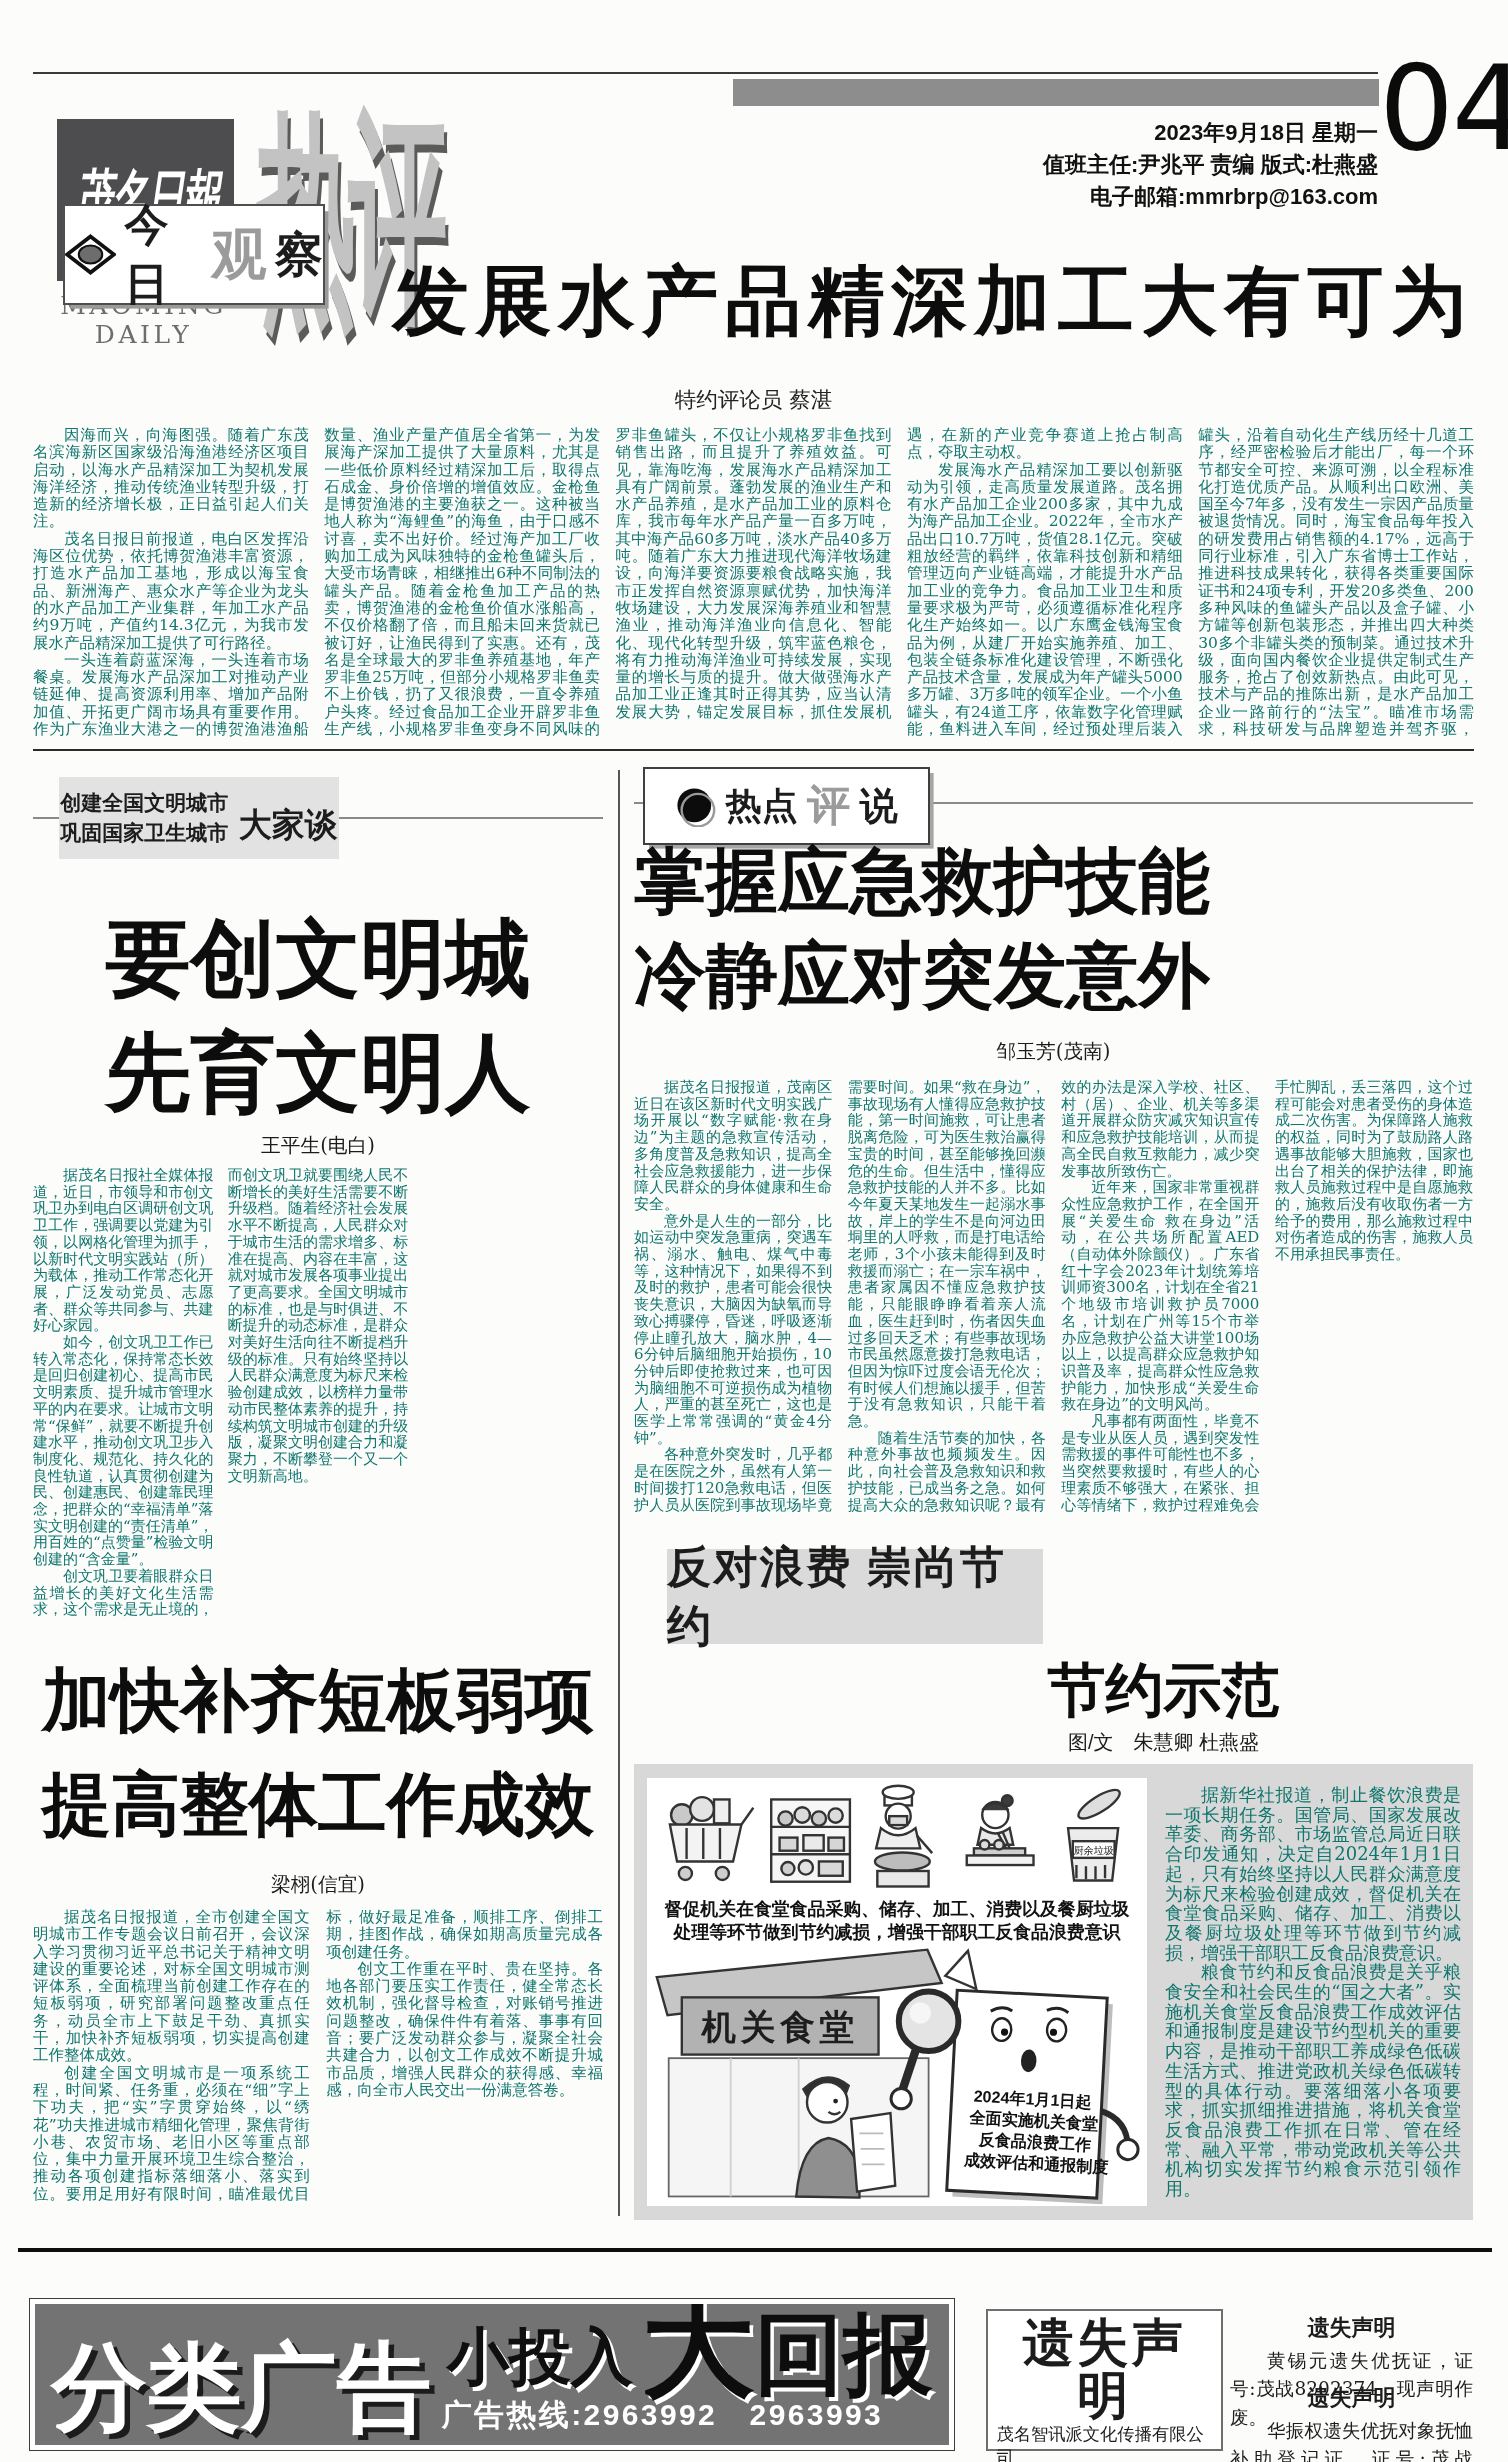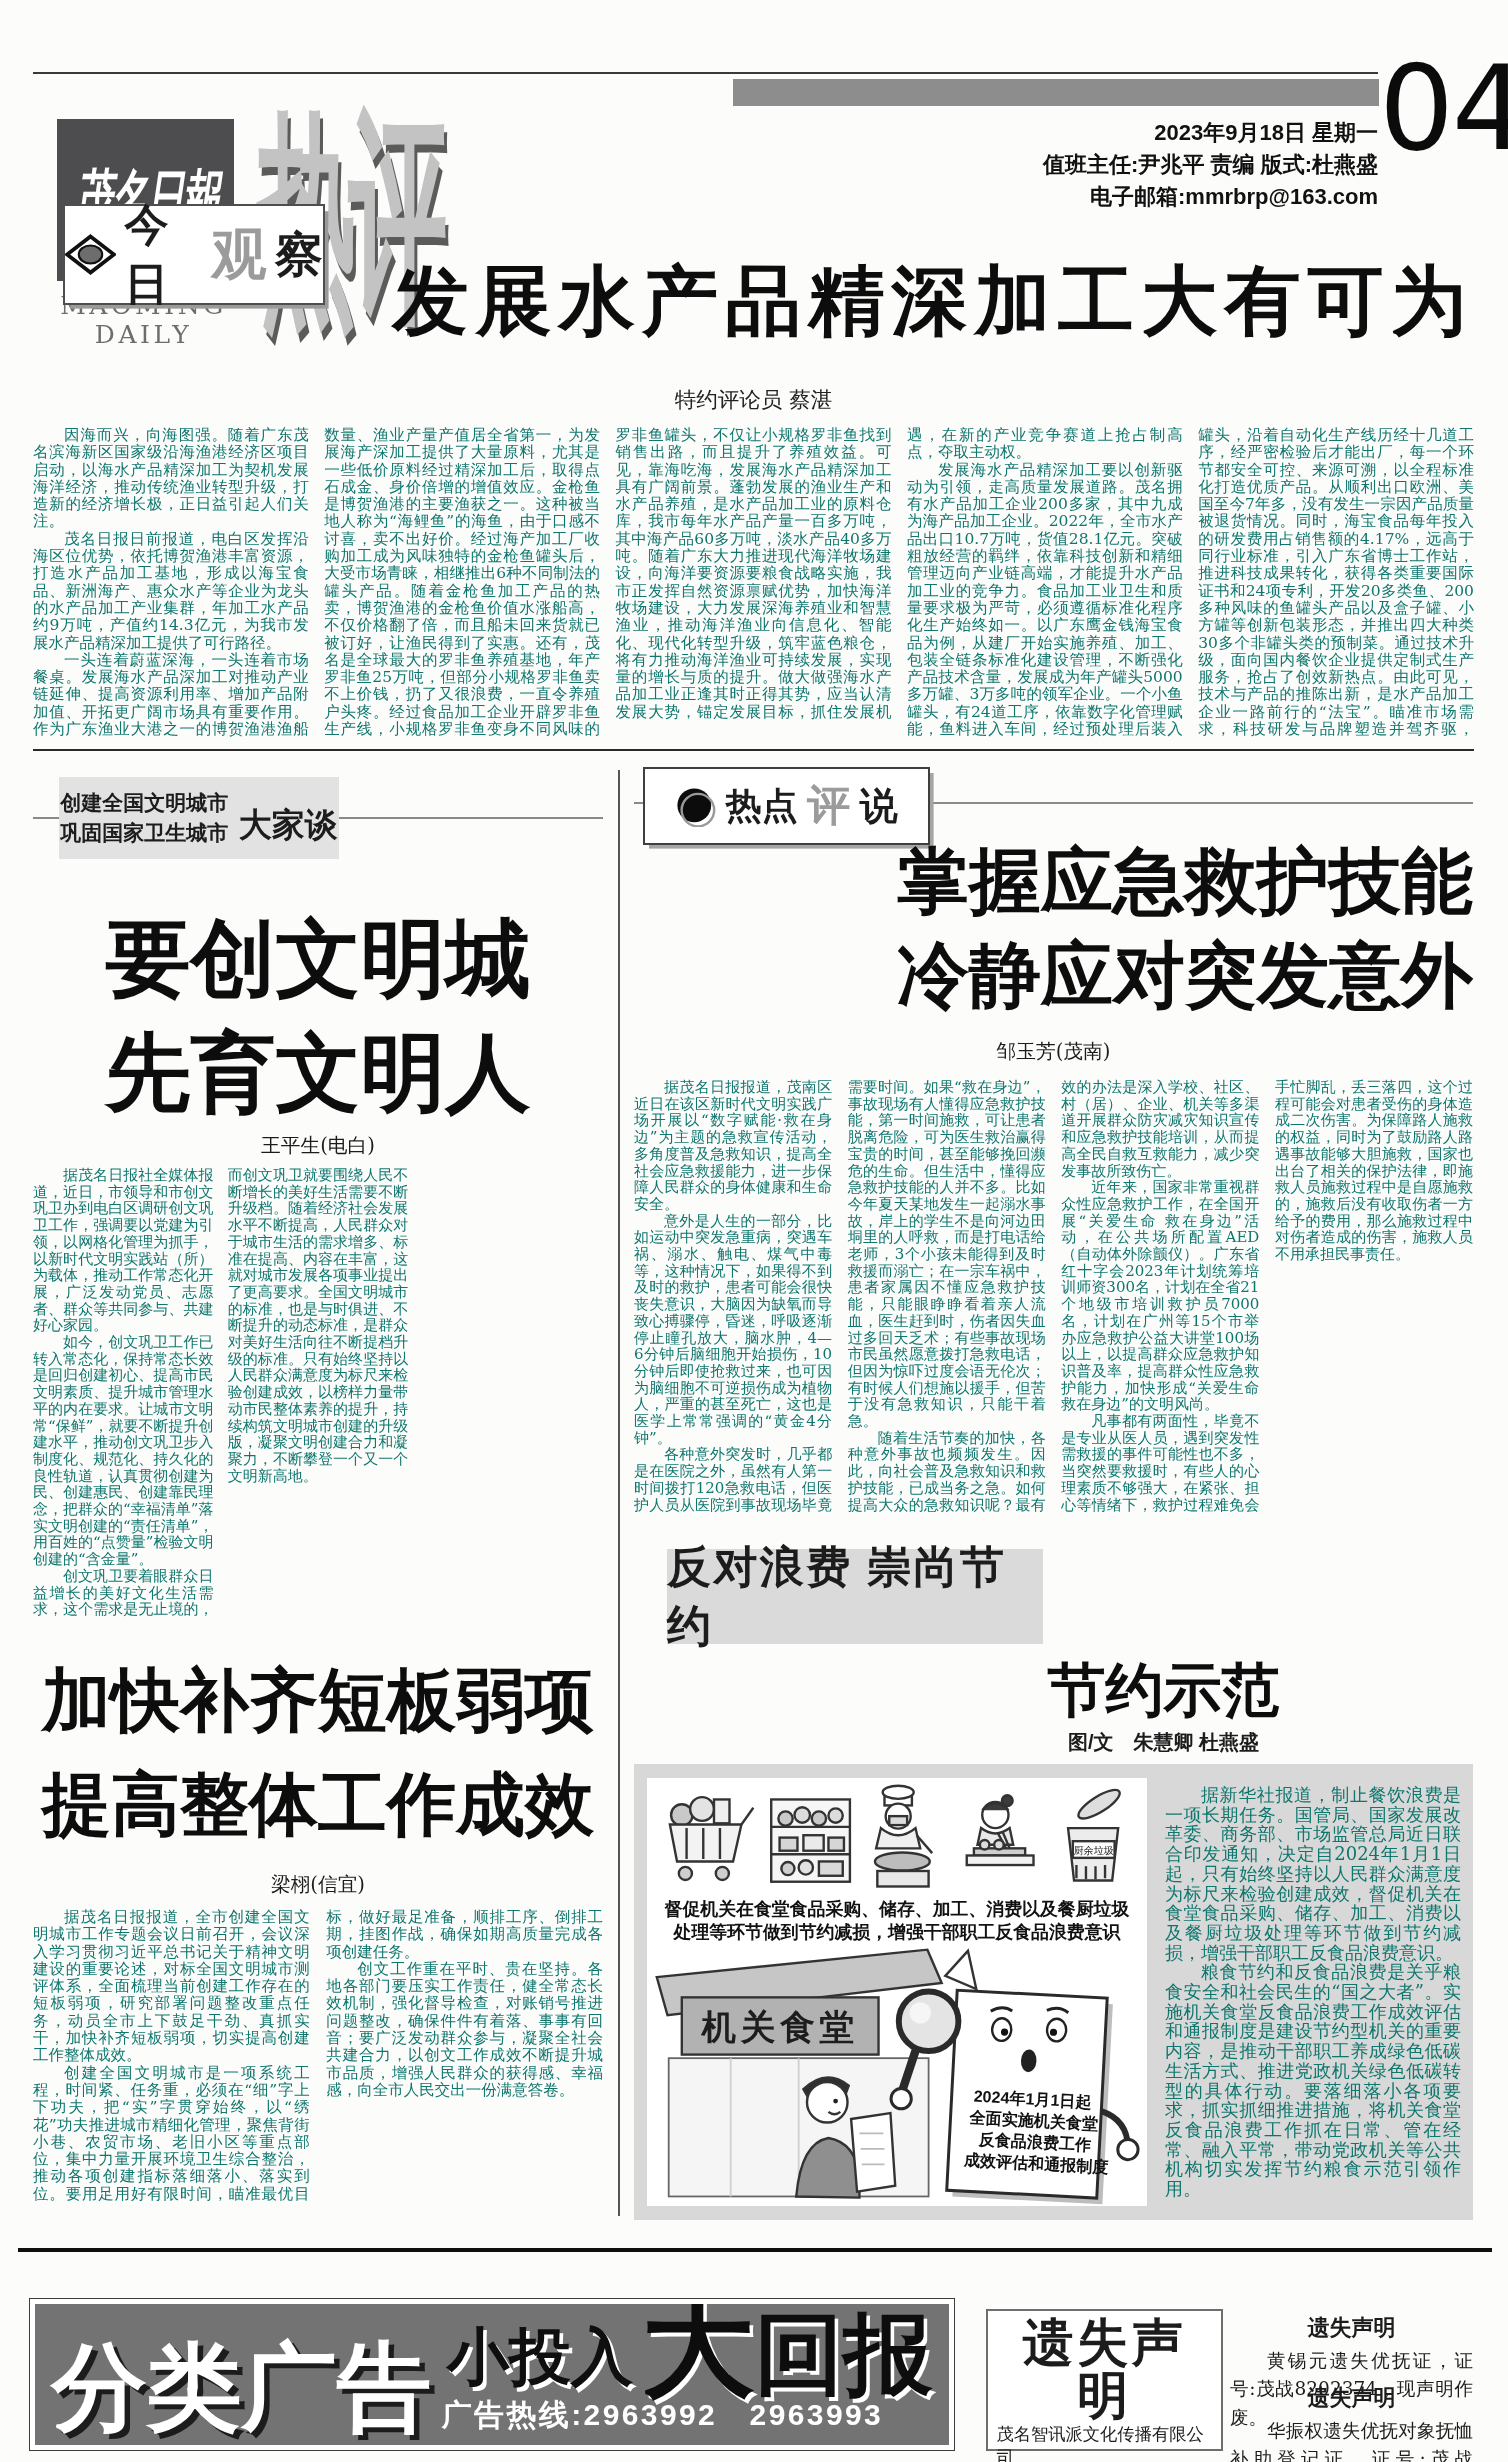--- a/index.html
+++ b/index.html
@@ -35,39 +35,39 @@
   .talk-badge{left:59px;top:777px;width:280px;height:82px;background:#e2e2e2;display:flex;align-items:center;justify-content:center;gap:10.7px;z-index:1;}
   .talk-badge .lines{font-weight:900;font-size:21px;line-height:1.45;white-space:nowrap;}
   .talk-badge .tag{font-size:33px;font-weight:900;padding-top:15.5px;}
   
   .main-headline{left:257px;top:251px;width:1217px;text-align:right;font-size:76px;font-weight:900;letter-spacing:7.2px;white-space:nowrap;color:#0d0d0d;}
   .main-byline{left:33px;top:385px;width:1441px;text-align:center;font-size:21.5px;color:#222;}
   .talk-headline{left:33px;top:902px;width:570px;text-align:center;font-size:85px;font-weight:900;line-height:1.34;color:#0d0d0d;}
   .talk-byline{left:33px;top:1132px;width:570px;text-align:center;font-size:19.7px;}
   .short-headline{left:33px;top:1648px;width:570px;text-align:center;font-size:69px;font-weight:900;line-height:1.5;color:#0d0d0d;}
   .short-byline{left:33px;top:1871px;width:570px;text-align:center;font-size:19.7px;}
-  .rescue-headline{left:634px;top:834px;width:839px;text-align:right;font-size:72px;font-weight:900;line-height:1.3;color:#0d0d0d;}
+  .rescue-headline{left:634px;top:834px;width:839px;text-align:left;font-size:72px;font-weight:900;line-height:1.3;color:#0d0d0d;}
   .rescue-byline{left:634px;top:1038px;width:839px;text-align:center;font-size:19.7px;}
   
   .body-text{text-align:justify;color:#0f766e;overflow:hidden;column-fill:auto;}
   .body-text p{margin:0;text-indent:2em;}
   .main-body{left:33px;top:427px;width:1441px;height:314px;column-count:5;column-gap:15.5px;font-size:15.5px;line-height:17.3px;}
   .talk-body{left:33px;top:1167px;width:570px;height:461px;column-count:3;column-gap:14.3px;font-size:15px;line-height:16.7px;}
   .short-body{left:33px;top:1909px;width:570px;height:301px;column-count:2;column-gap:16.7px;font-size:15.5px;line-height:17.3px;}
   .rescue-body{left:634px;top:1079px;width:839px;height:447px;column-count:4;column-gap:15.5px;font-size:15px;line-height:16.7px;}
   .thrift-text{left:1165px;top:1785px;width:296px;height:421px;font-size:18px;line-height:19.7px;}
   
   .mid-rule{left:33px;top:749px;width:1441px;height:2.4px;}
   .vert-rule{left:618px;top:770px;width:1.8px;height:1446px;background:#555;}
   .bottom-rule{left:18px;top:2248px;width:1474px;height:3.6px;background:#0f0f0f;}
   
   .thrift-banner{left:667px;top:1549px;width:376px;height:95px;background:#dadada;display:flex;align-items:center;justify-content:center;
       font-size:44px;font-weight:900;letter-spacing:2.4px;}
   .thrift-headline{left:853px;top:1652px;width:621px;text-align:center;font-size:58px;font-weight:900;color:#0d0d0d;}
-  .thrift-credit{left:853px;top:1729px;width:621px;text-align:center;font-size:20px;font-weight:bold;}
+  .thrift-credit{left:853px;top:1729px;width:621px;text-align:center;font-size:20px;font-weight:normal;}
   .thrift-panel{left:634px;top:1764px;width:839px;height:456px;background:#d8d8d8;}
   .comic{left:647px;top:1778px;width:500px;height:428px;background:#fff;}
   
   .ad-box{left:29px;top:2298px;width:926px;height:153px;border:1.8px solid #3c3c3c;background:#fff;padding:4.8px;box-sizing:border-box;}
   .ad-inner{position:relative;width:100%;height:100%;background:#737373;display:flex;align-items:flex-end;padding:0 16.7px;box-sizing:border-box;overflow:hidden;}
   .ad-title{font-size:95px;font-weight:900;color:#fff;text-shadow:5.4px 5.4px 0 #1c1c1c;line-height:1;margin-bottom:10.7px;white-space:nowrap;}
   .ad-small{font-size:62px;font-weight:900;color:#0f0f0f;text-shadow:3.6px 3.6px 0 #fff;line-height:1;margin:0 8.4px 57px 15.5px;white-space:nowrap;}
   .ad-big{font-size:89px;font-weight:900;color:#0d0d0d;text-shadow:3.6px 3.6px 0 #fff;line-height:1;margin-bottom:42px;white-space:nowrap;}
   .ad-big::first-letter{font-size:113px;}
   .ad-hotline{position:absolute;right:66px;bottom:9.5px;color:#fff;font-size:30px;font-weight:bold;letter-spacing:2.4px;}

